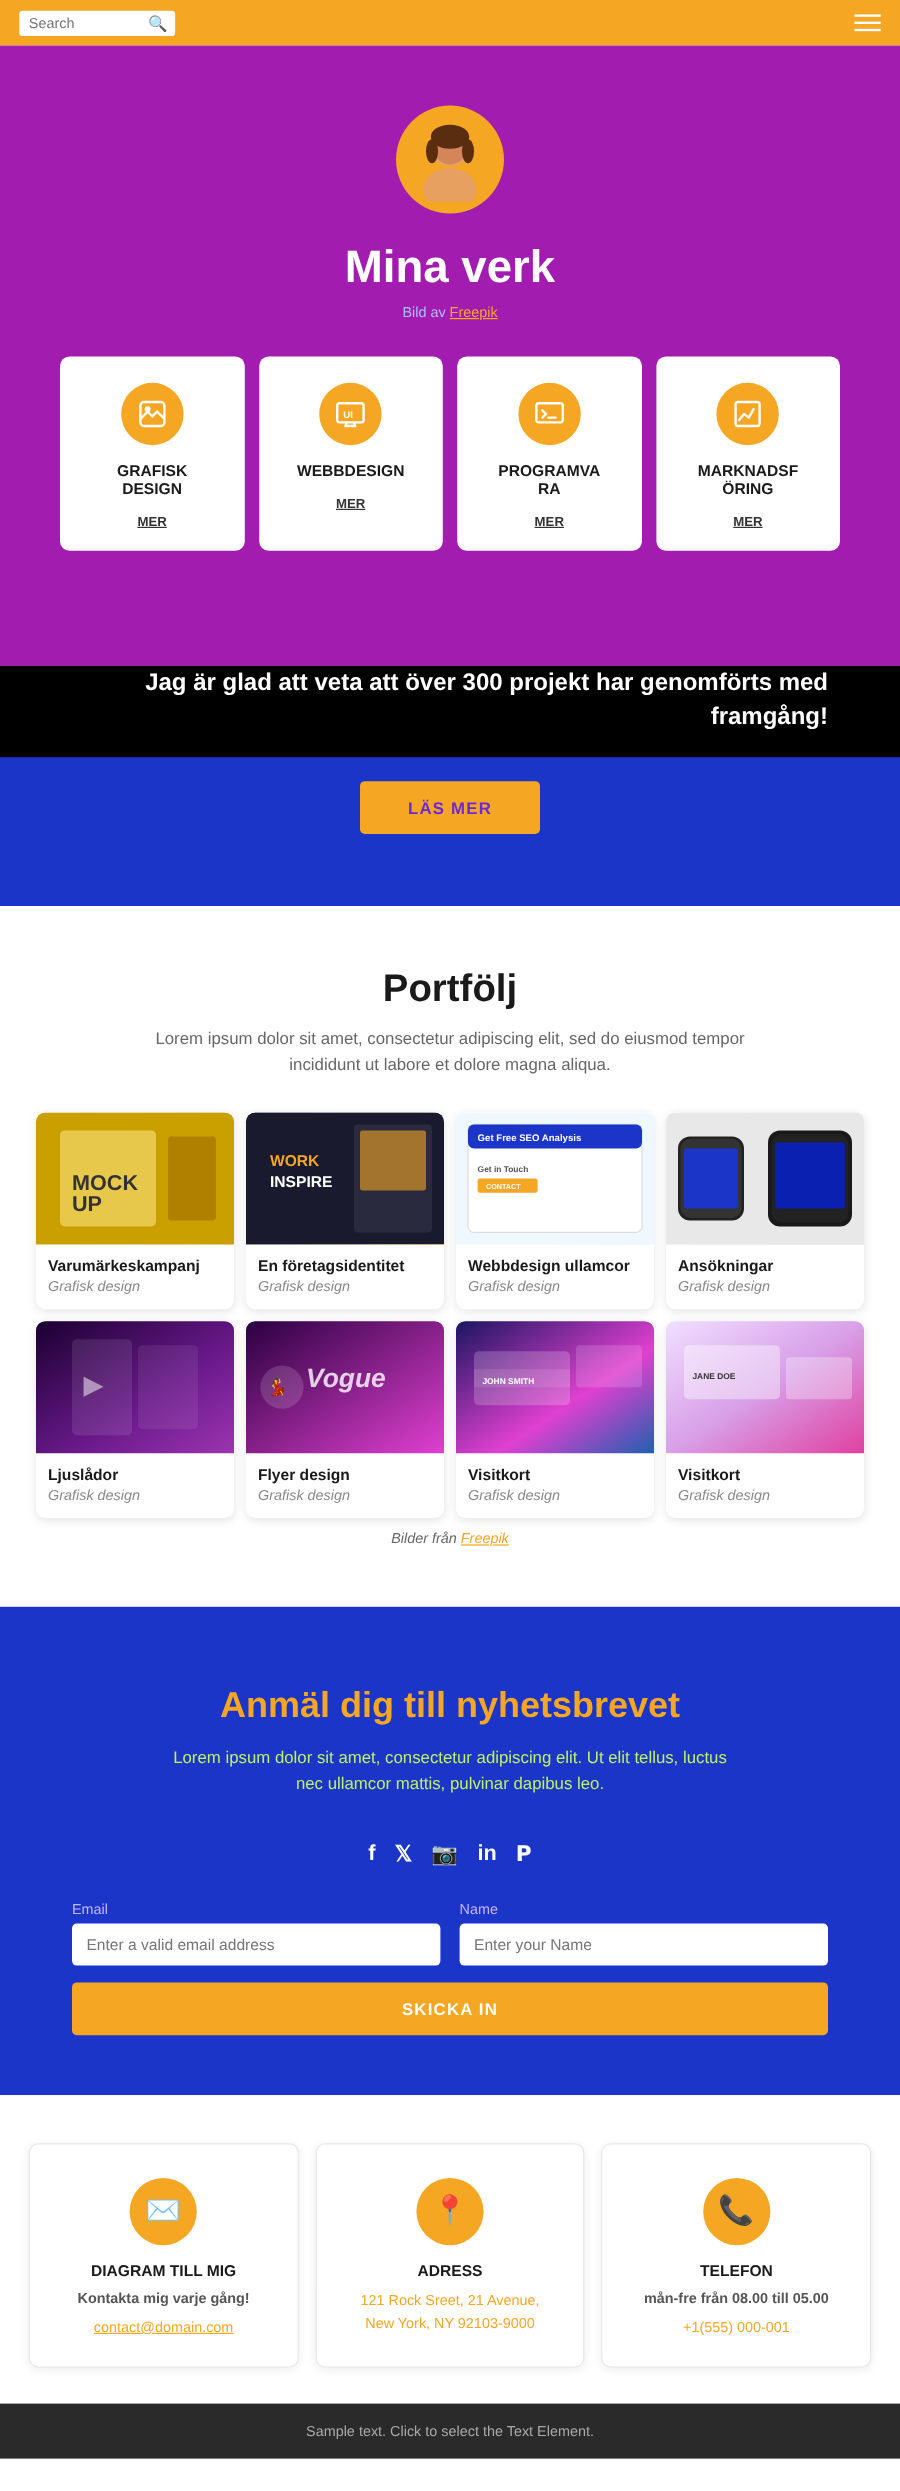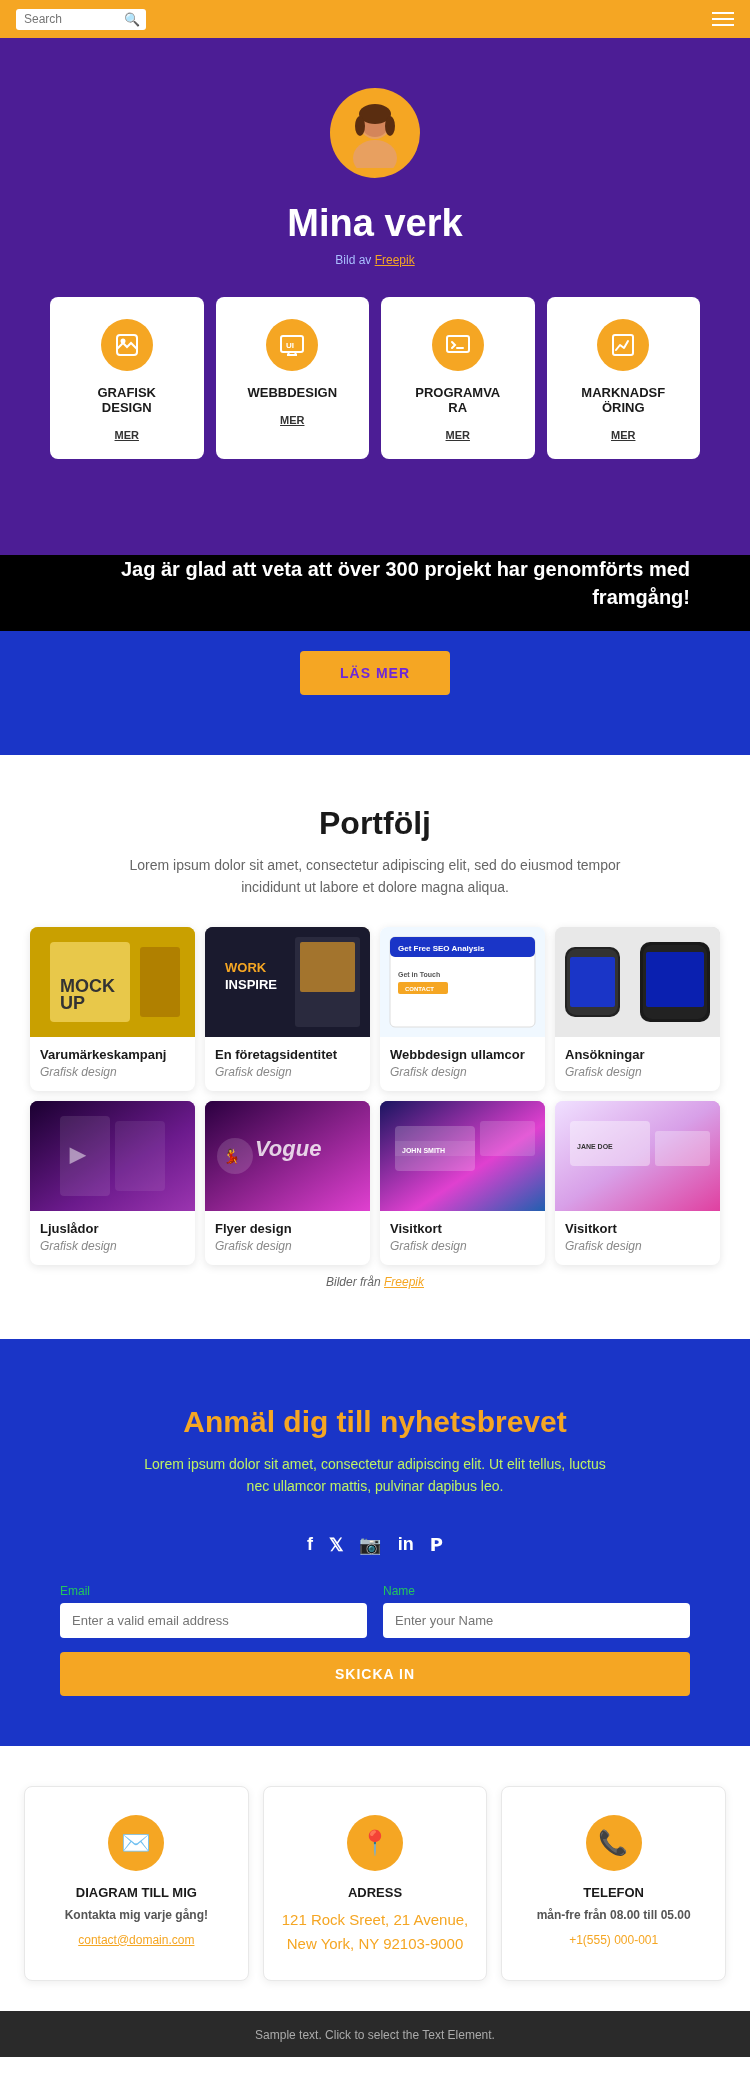--- a/index.html
+++ b/index.html
@@ -28,21 +28,21 @@
       font-size: 12px;
       width: 100px;
       background: transparent;
     }
     .search-icon-svg { color: #999; font-size: 13px; }
     .hamburger { display: flex; flex-direction: column; gap: 4px; cursor: pointer; }
     .hamburger span { display: block; width: 22px; height: 2px; background: #fff; }
 
     
     .hero {
-      background: #4c1d95;
+      background: #a21caf;
       color: #fff;
       text-align: center;
       padding: 50px 40px 60px;
     }
     .avatar-circle {
       width: 90px; height: 90px;
       border-radius: 50%;
       background: #F5A623;
       margin: 0 auto 24px;
       overflow: hidden;
@@ -136,21 +136,21 @@
     .bilder-text a { color: #F5A623; text-decoration: underline; }
 
     
     .newsletter { background: #1a35c7; padding: 66px 60px 50px; text-align: center; }
     .newsletter h2 { font-size: 30px; font-weight: 900; color: #F5A623; margin-bottom: 14px; }
     .newsletter-desc { font-size: 14px; color: #bef264; line-height: 1.6; margin-bottom: 36px; max-width: 480px; margin-left: auto; margin-right: auto; }
     .social-icons { display: flex; gap: 16px; justify-content: center; margin-bottom: 28px; }
     .social-icon { color: #fff; font-size: 18px; cursor: pointer; font-weight: bold; }
     .form-row { display: flex; gap: 16px; margin-bottom: 14px; }
     .form-group { flex: 1; text-align: left; }
-    .form-group label { display: block; font-size: 12px; color: #22c55e; margin-bottom: 5px; }
+    .form-group label { display: block; font-size: 12px; color: #c4b5fd; margin-bottom: 5px; }
     .form-group input {
       width: 100%; padding: 10px 12px;
       border: none; border-radius: 4px;
       font-size: 13px; color: #999;
       outline: none;
     }
     .skicka-btn {
       width: 100%; background: #F5A623; color: #fff;
       border: none; padding: 14px; border-radius: 4px;
       font-size: 14px; font-weight: bold;
@@ -175,21 +175,21 @@
       background: #F5A623;
       border-radius: 50%;
       margin: 0 auto 14px;
       display: flex; align-items: center; justify-content: center;
       color: #fff;
       font-size: 24px;
     }
     .contact-card h3 { font-size: 13px; font-weight: 900; text-transform: uppercase; margin-bottom: 8px; color: #1a1a1a; }
     .contact-card .sub { font-size: 12px; color: #555; margin-bottom: 8px; font-weight: 600; }
     .contact-card .link { font-size: 12px; color: #F5A623; text-decoration: underline; }
-    .contact-card .address { font-size: 15px; color: #F5A623; line-height: 1.6; }
+    .contact-card .address { font-size: 12px; color: #F5A623; line-height: 1.6; }
     .contact-card .phone { font-size: 12px; color: #F5A623; }
 
     
     .footer { background: #2a2a2a; padding: 14px 20px; text-align: center; margin-top: 20px; }
     .footer-text { font-size: 12px; color: #aaa; }
   </style>
 </head>
 <body>
 
 <header class="header">

